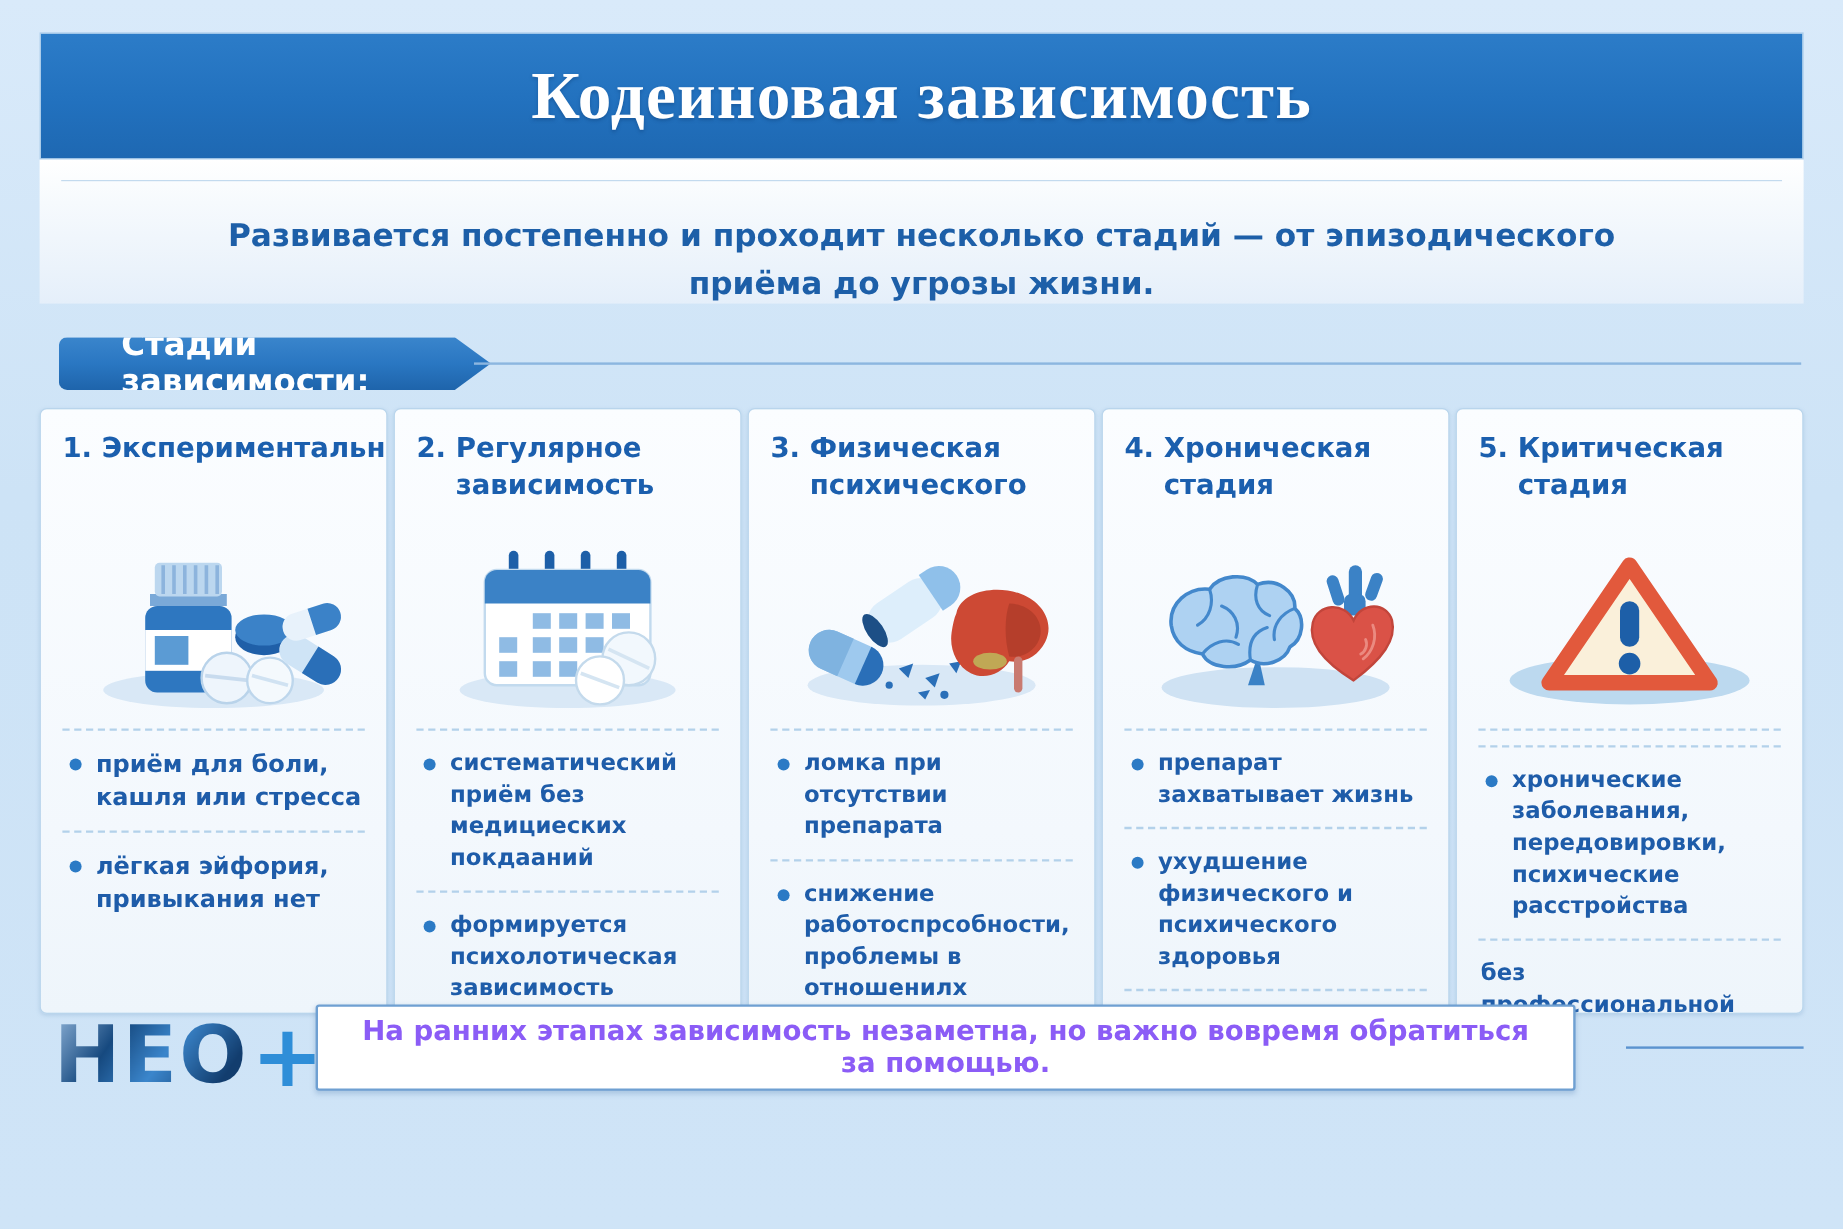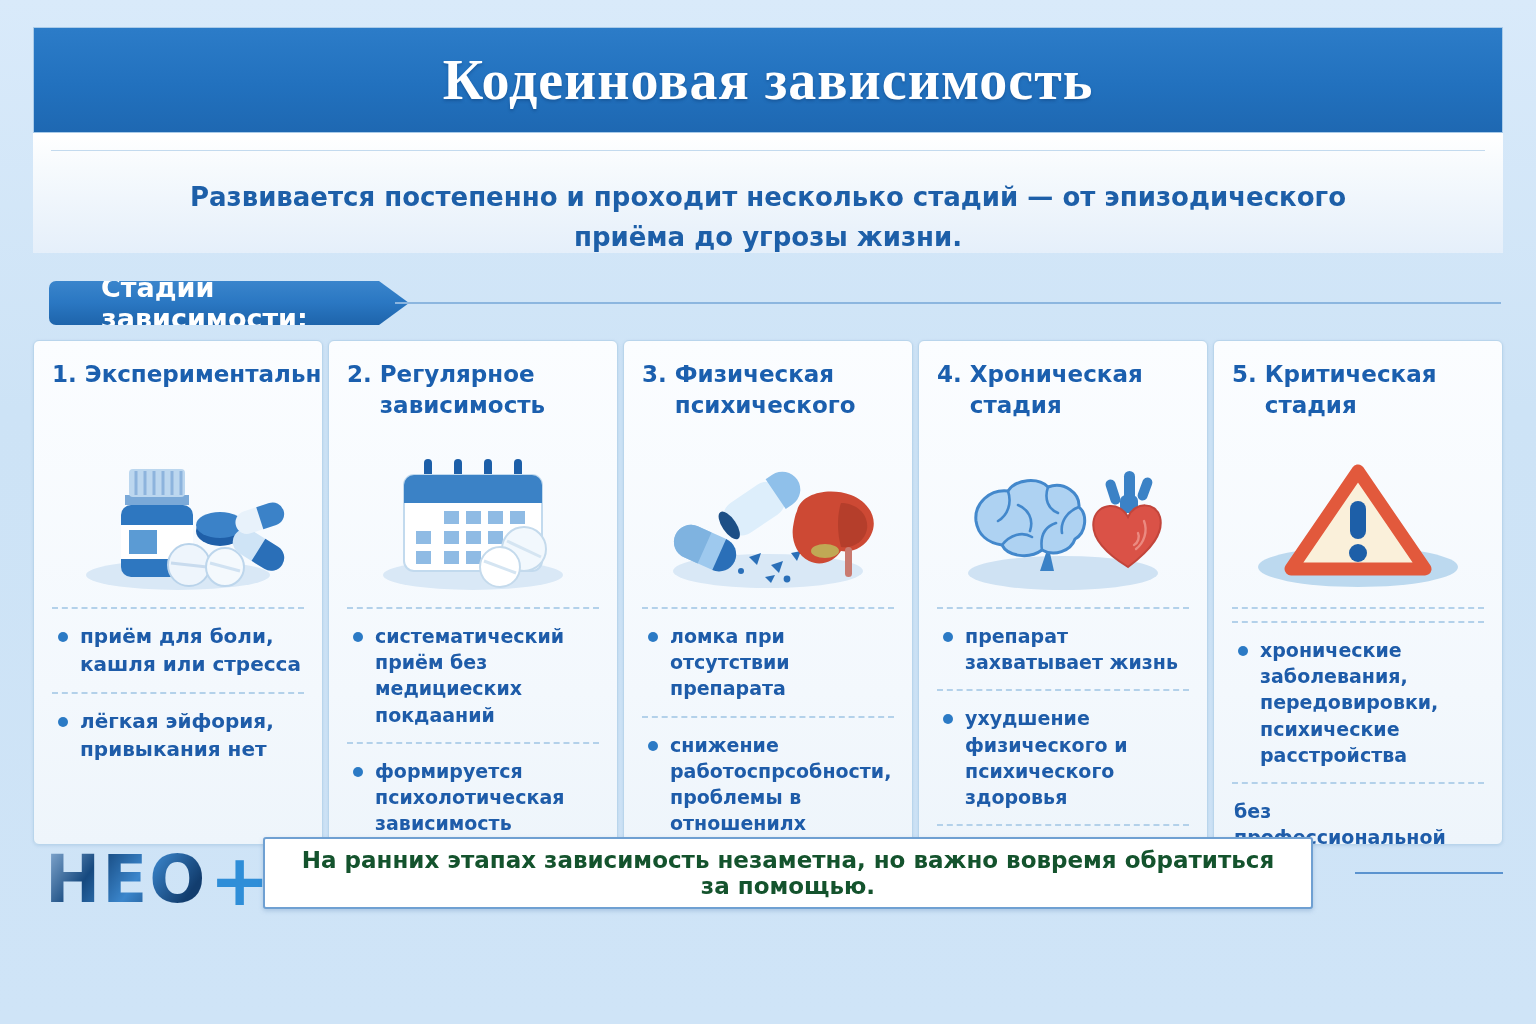--- a/index.html
+++ b/index.html
@@ -96,21 +96,21 @@
     background: linear-gradient(125deg, #8fb3d8 0%, #16497f 30%, #3b86cc 55%, #123d6e 85%);
     -webkit-background-clip: text; background-clip: text; color: transparent;
   }
   .logo .plus { color: #2f8ed8; font-size: 72px; margin-left: 2px; font-weight: bold; }
   .note-box {
     position: absolute; left: 230px; top: 7px; width: 1050px; height: 72px;
     background: #ffffff; border: 2px solid #6fa0d2; border-radius: 3px;
     box-shadow: 0 2px 4px rgba(100,140,185,.35);
     display: flex; align-items: center; justify-content: center; text-align: center;
   }
-  .note-box span { color: #14532d; font-size: 23px; font-weight: 600; padding: 0 30px; }
+  .note-box span { color: #8b5cf6; font-size: 23px; font-weight: 600; padding: 0 30px; }
   .footer-line { position: absolute; right: 0; width: 148px; top: 42px; border-top: 2px solid #5b93cf; }
 </style>
 </head>
 <body>
 
 <div class="page">
 
   <div class="header">
     <h1>Кодеиновая зависимость</h1>
   </div>

